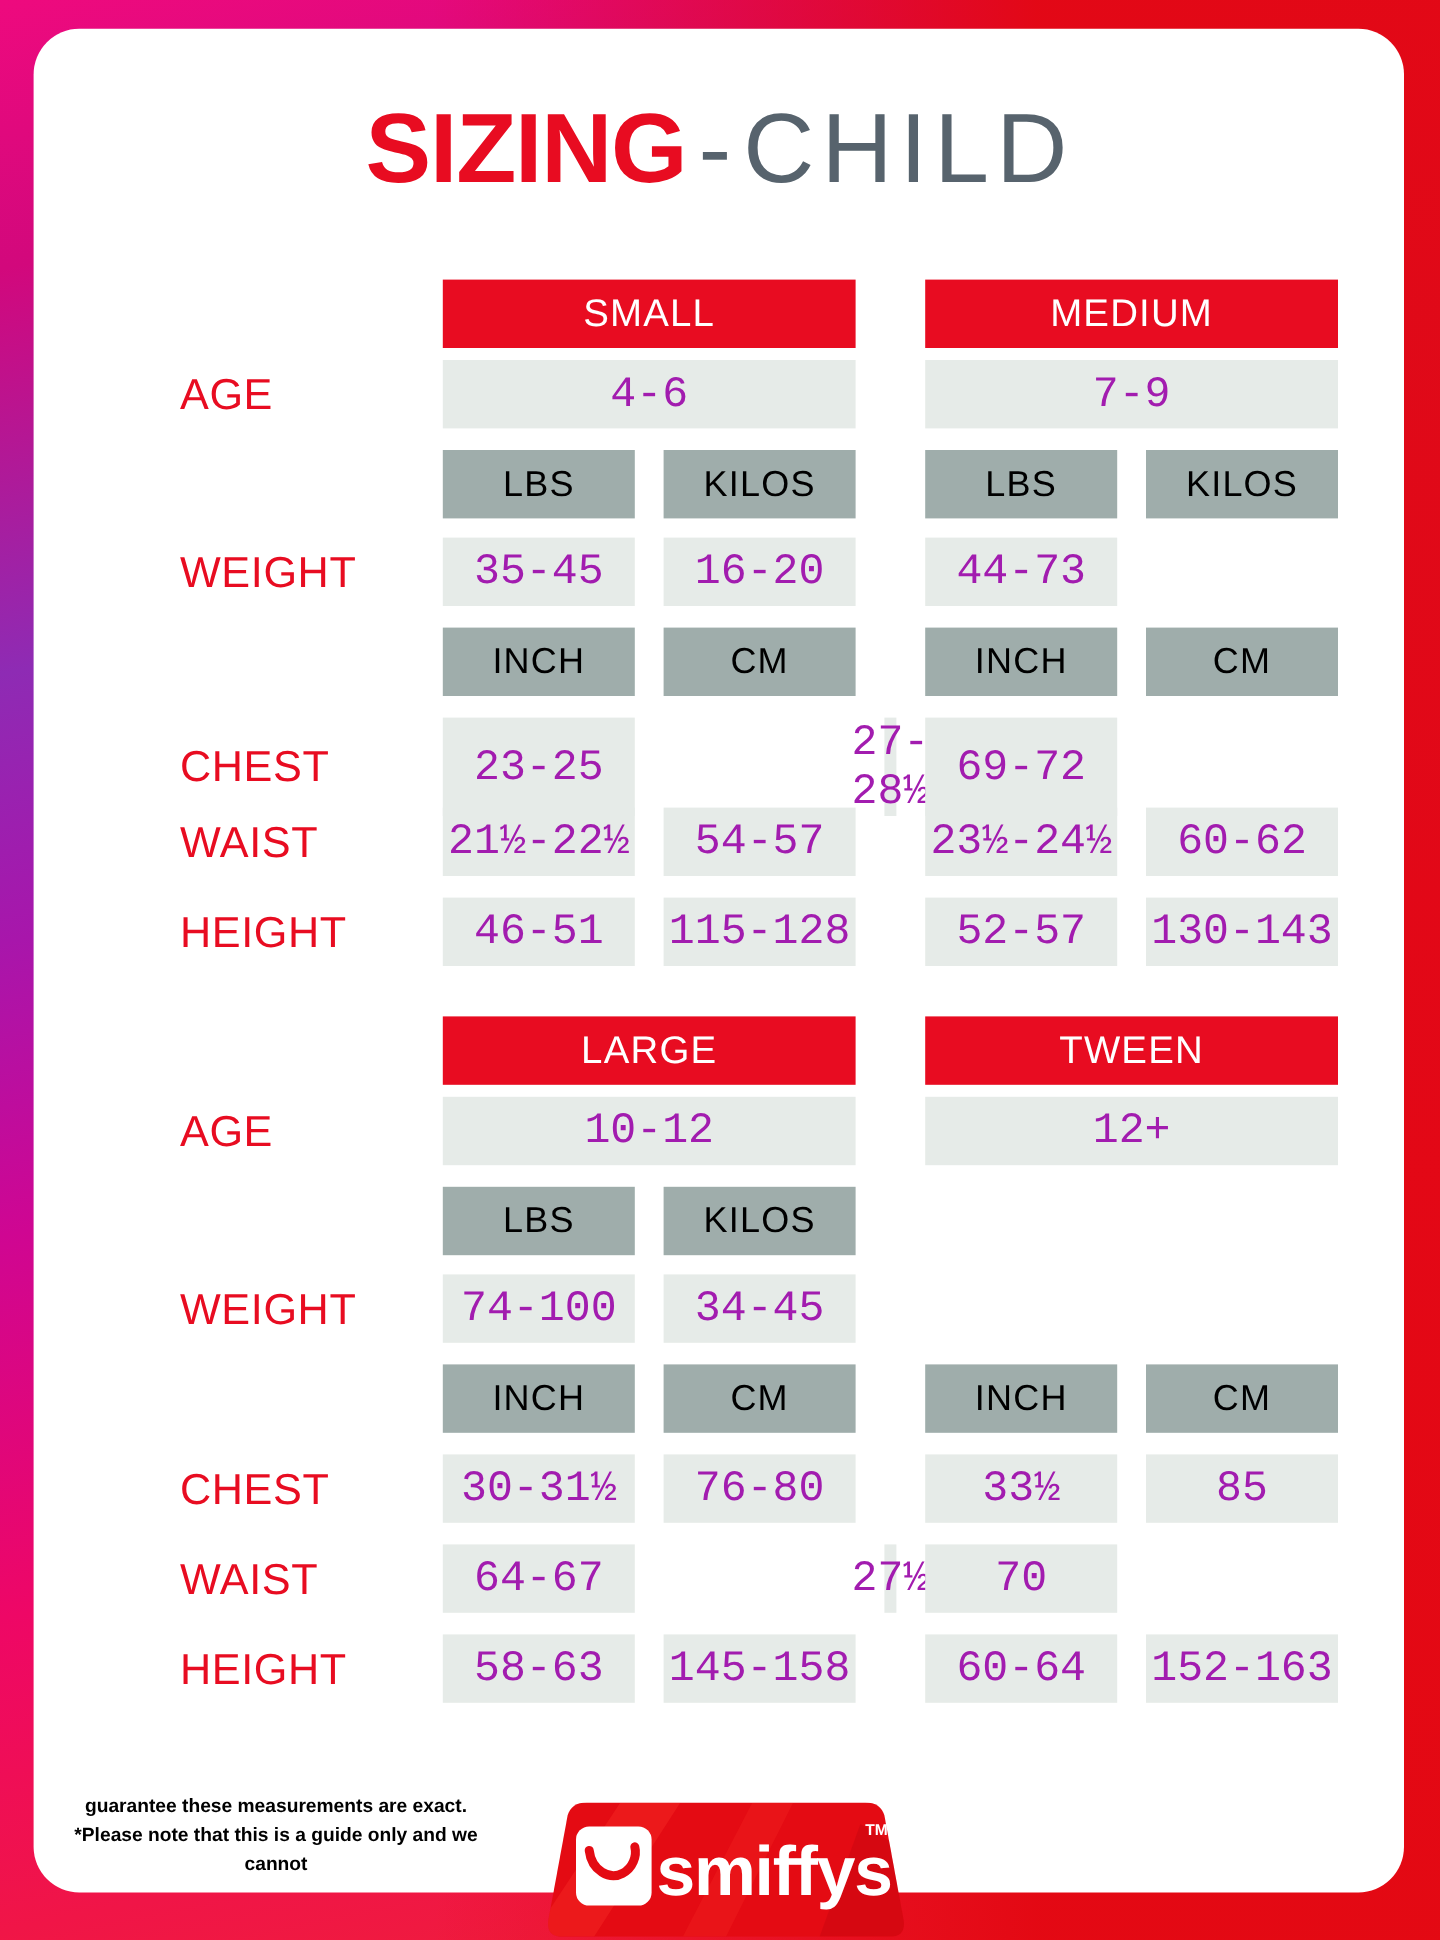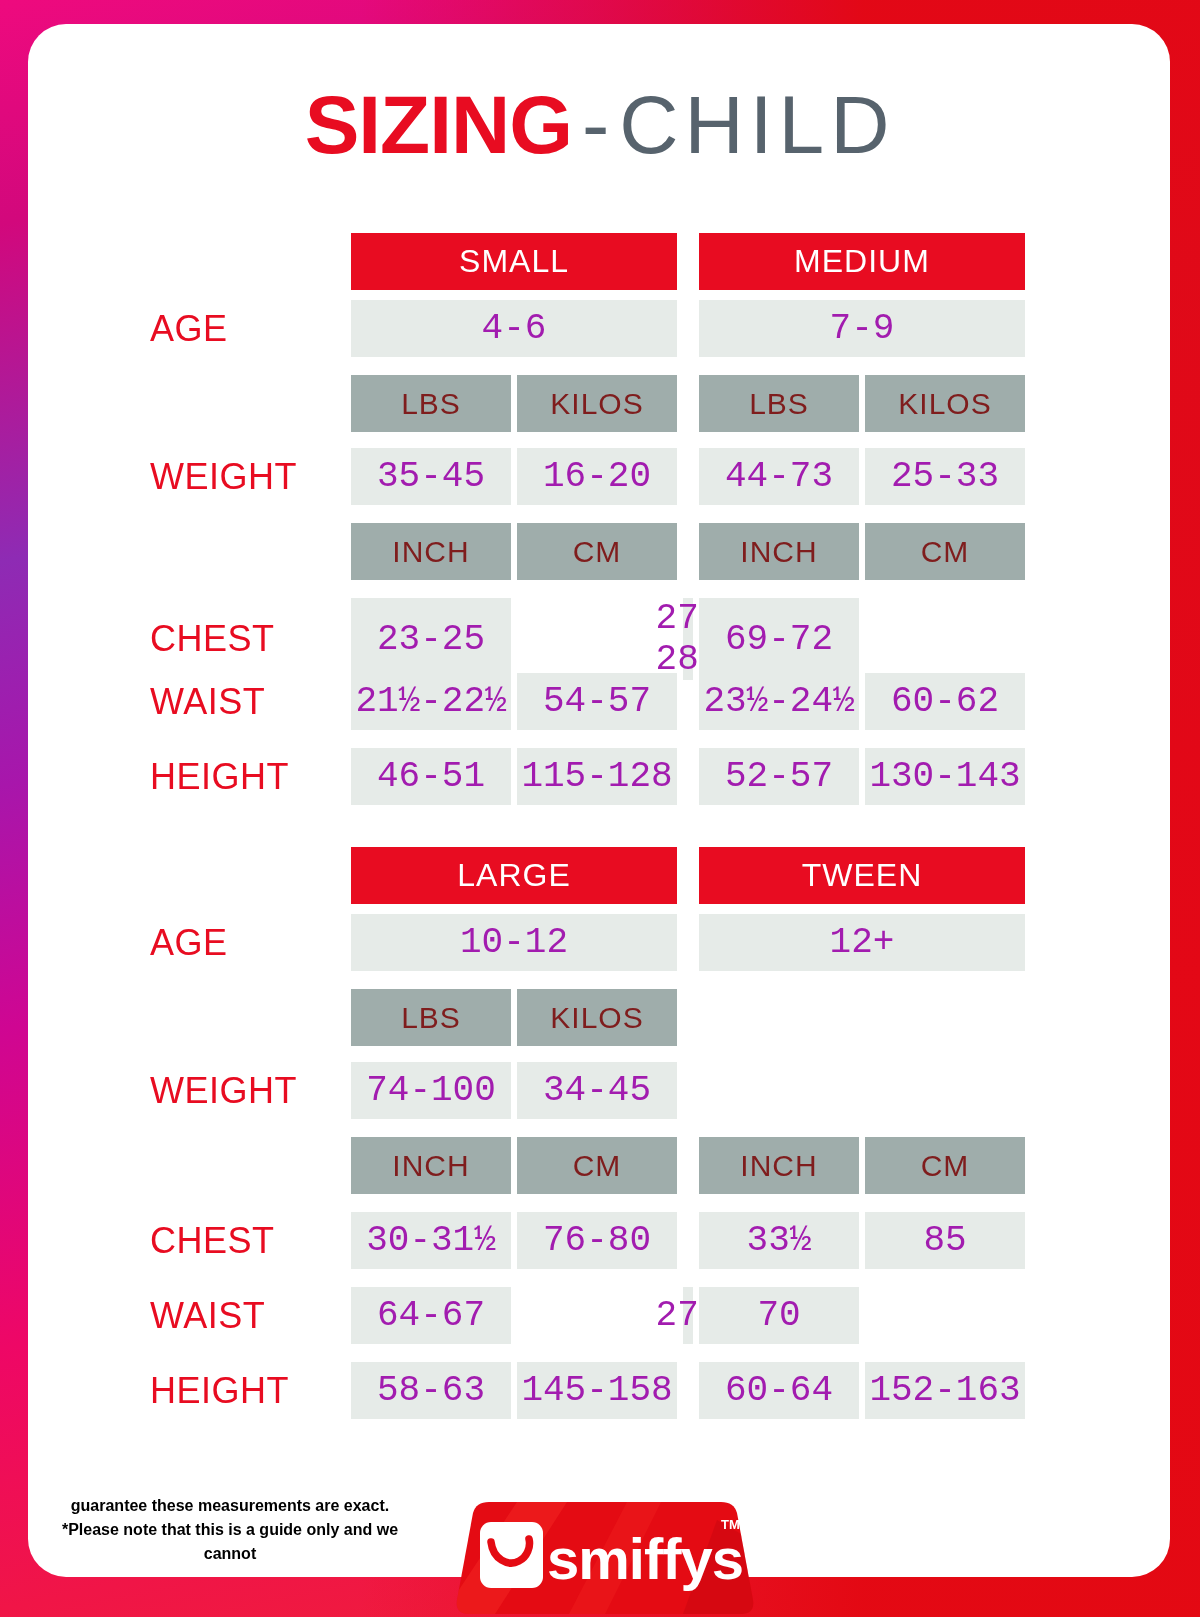--- a/index.html
+++ b/index.html
@@ -25,29 +25,29 @@
   .t-sizing{ font-weight:bold; color:var(--red); letter-spacing:-1px;}
   .t-sep{ color:var(--titlegray); font-weight:normal; margin:0 10px;}
   .t-child{ color:var(--titlegray); font-weight:normal; letter-spacing:6px;text-align:right;}
 
   .size-table{ position:absolute; left:150px; width:875px;}
   #table-0{ top:233px;}
   #table-1{ top:847px;}
   .trow{
     display:grid;
     grid-template-columns:195px 160px 160px 10px 160px 160px;
-    column-gap:6px;
+    column-gap:24px;
     height:57px;
   }
   .mt10{margin-top:10px}.mt16{margin-top:16px}.mt18{margin-top:18px}
   .size-header,.ucell,.vcell,.rlabel,.blank{
     display:flex; align-items:center; justify-content:center;
   }
   .size-header{ background:var(--red); color:#fff; font-size:32px; letter-spacing:1px;}
-  .ucell{ background:var(--gray); color:#7f1d1d; font-size:30px; letter-spacing:1px;}
+  .ucell{ background:var(--gray); color:#000000; font-size:30px; letter-spacing:1px;}
   .vcell{ background:var(--cellbg); color:#a21caf; font-size:36px;font-family:Liberation Mono, monospace;}
   .rlabel{ color:var(--red); font-size:36px; justify-content:flex-start; letter-spacing:.5px;}
   .span2{ grid-column:span 2;}
   .blank{ background:transparent;}
 
   .footnote{
     position:absolute; left:40px; top:1494px; width:380px;
     text-align:center; font-weight:bold; font-size:16px; line-height:1.5; color:#000;
   }
   .footnote span{display:block;}
@@ -83,21 +83,20 @@
       <div class="blank"></div>
       <div class="ucell">LBS</div>
       <div class="ucell">KILOS</div>
     </div>
     <div class="trow mt16">
       <div class="rlabel">WEIGHT</div>
       <div class="vcell">35-45</div>
       <div class="vcell">16-20</div>
       <div class="blank"></div>
       <div class="vcell">44-73</div>
-      <div class="vcell">25-33</div>
     </div>
     <div class="trow mt18">
       <div class="blank"></div>
       <div class="ucell">INCH</div>
       <div class="ucell">CM</div>
       <div class="blank"></div>
       <div class="ucell">INCH</div>
       <div class="ucell">CM</div>
     </div>
     <div class="trow mt18">

